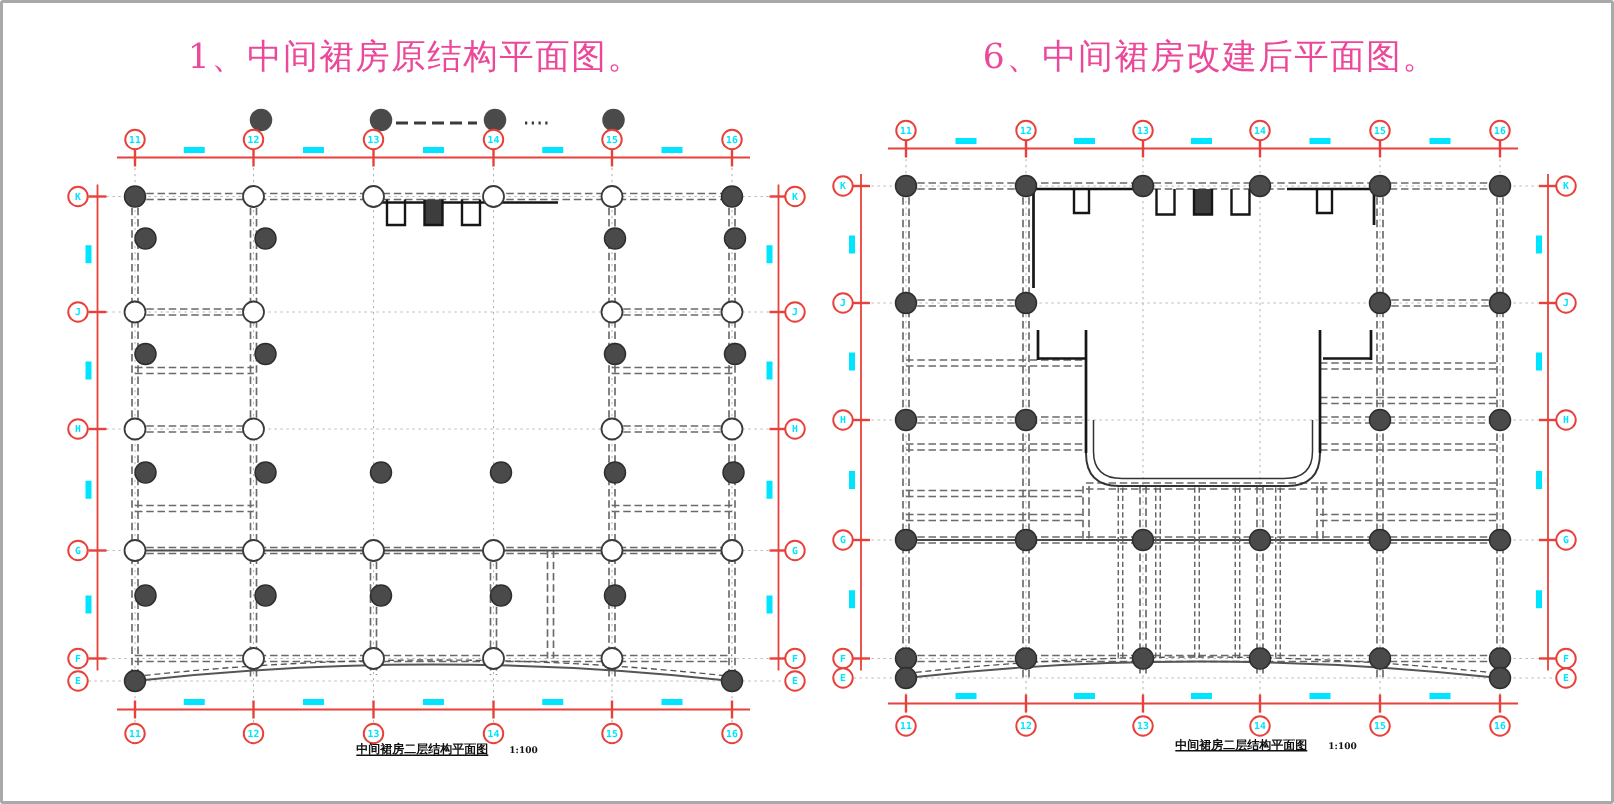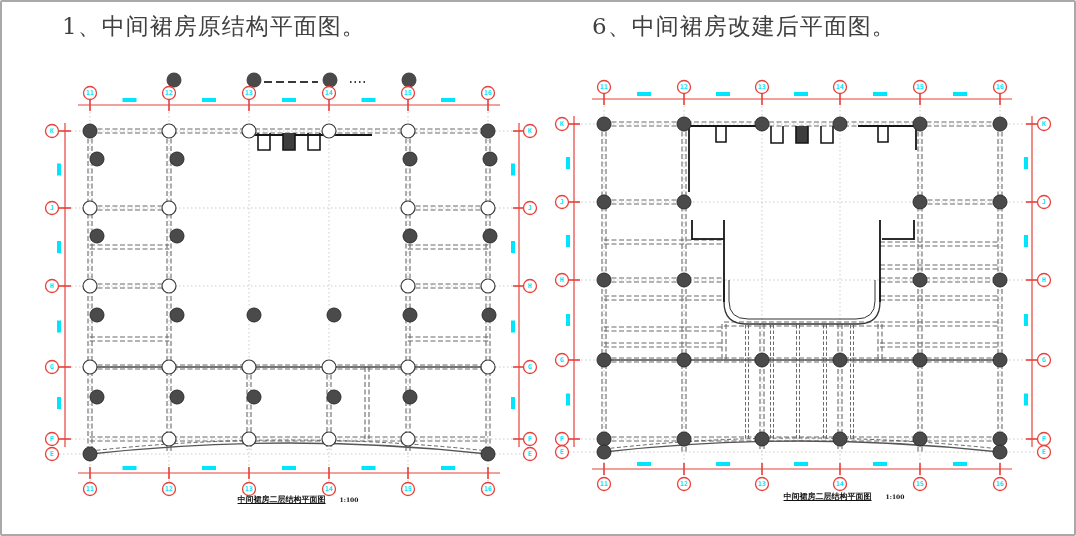--- a/index.html
+++ b/index.html
@@ -1,21 +1,21 @@
 <!DOCTYPE html>
 <html><head>
 <meta charset="utf-8">
 <style>
   html,body{margin:0;padding:0;background:#fff;}
   .page{position:relative;width:1076px;height:536px;box-sizing:border-box;
         border:2px solid #a9a9a9;border-radius:2px;background:#fff;overflow:hidden;
         font-family:"DejaVu Serif","Liberation Serif",serif;}
   svg.drawing{position:absolute;left:0;top:0;}
-  .title{position:absolute;top:9px;font-size:23px;color:#404040;letter-spacing:1px;
-         text-align:left;white-space:nowrap;}
+  .title{position:absolute;top:20px;font-size:23px;color:#ec4899;letter-spacing:1px;
+         text-align:center;white-space:nowrap;}
   .title.left{left:60px;width:430px;}
   .title.right{left:590px;width:430px;}
   .caption{position:absolute;display:flex;align-items:baseline;justify-content:center;
            gap:14px;width:240px;}
   .caption .cap-text{font-size:8px;font-weight:bold;color:#111;
            text-decoration:underline;letter-spacing:0px;white-space:nowrap;margin-left:12px;}
   .caption .cap-scale{font-size:6px;font-weight:bold;color:#111;white-space:nowrap;}
   .caption.left{left:170px;top:492px;}
   .caption.right{left:716px;top:489px;}
 </style>

